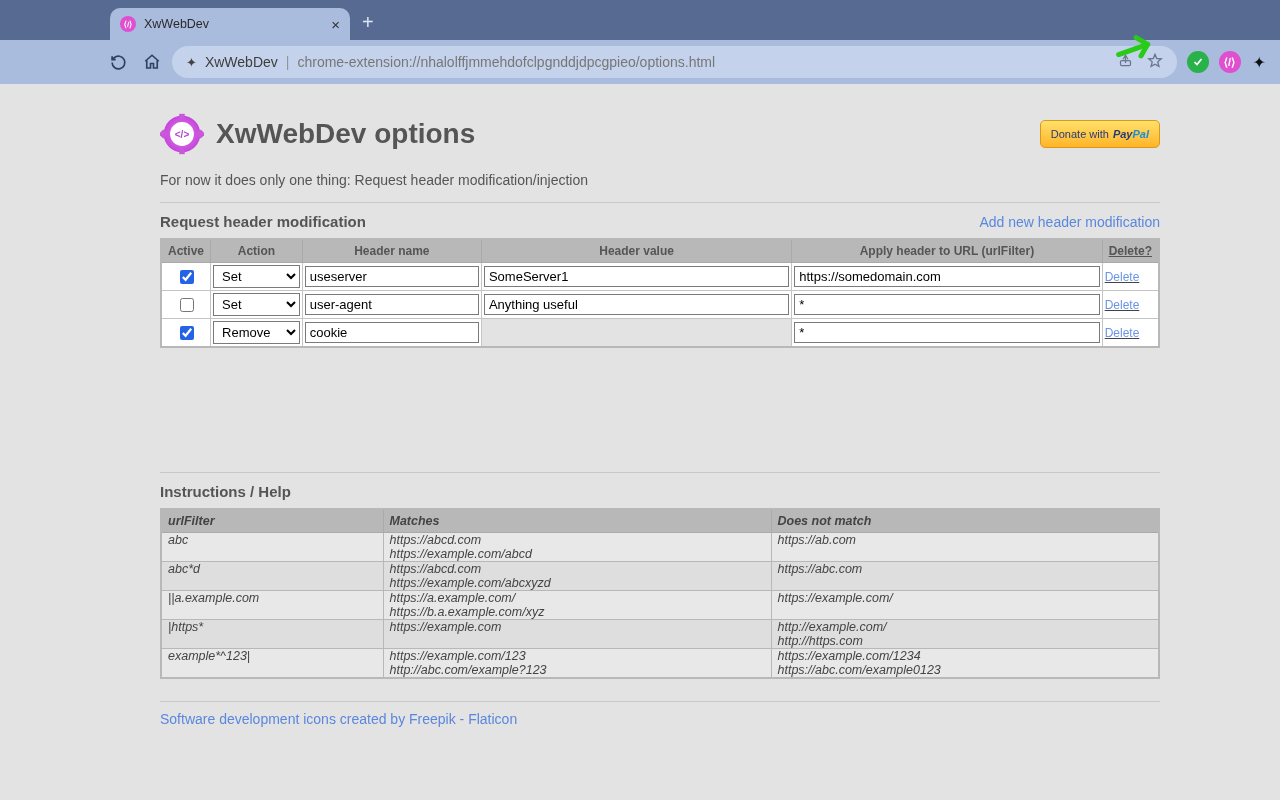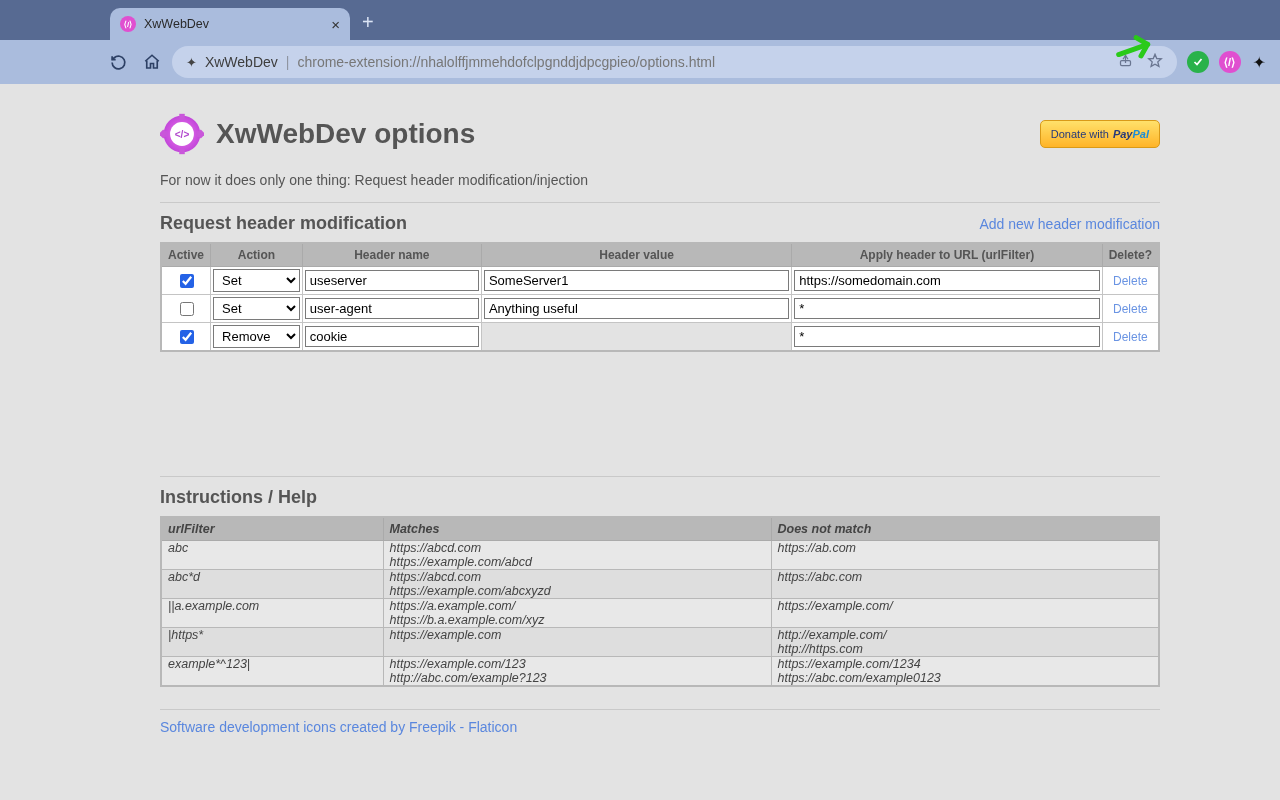--- a/index.html
+++ b/index.html
@@ -98,21 +98,21 @@
     display:flex;align-items:center;gap:4px;
     font-size:11px;color:#273a7a;cursor:pointer;
   }
   .pp{font-style:italic;font-weight:bold;}
   .pp .p1{color:#273a7a;} .pp .p2{color:#1a8cd8;}
   .intro{font-size:14px;color:#555;margin:0 0 14px 0;}
   .section-row{
     display:flex;align-items:baseline;justify-content:space-between;
     border-top:1px solid #c9c9c9;padding-top:6px;margin-top:8px;
   }
-  h3.section-h{font-size:18px;font-weight:bold;color:#555;margin:4px 0 8px;}
+  h3.section-h{font-size:15px;font-weight:bold;color:#555;margin:4px 0 8px;}
   .link{color:#5a87de;font-size:14px;cursor:pointer;}
   .smalllink{color:#6a94e3;font-size:12px;cursor:pointer;}
   table.rules{
     width:100%; border-collapse:collapse; font-size:13px;
     border:2px solid #b8b8b8;
   }
   table.rules th{
     background:#b8b8b8;color:#555;font-weight:bold;
     font-size:12px;padding:4px 6px;border:1px solid #aaa;
   }
@@ -124,21 +124,21 @@
   table.rules select, table.rules input[type=text]{
     width:100%;border:1px solid #7a7a7a;font-size:13px;
     padding:2px 4px;font-family:inherit;background:#fff;
   }
   table.rules input[type=checkbox]{accent-color:#2462e6; width:14px;height:14px;}
   .col-active{width:46px;text-align:right;}
   .col-action{width:92px;}
   .col-name{width:180px;}
   .col-value{width:312px;}
   .col-url{width:312px;}
-  .col-del{width:50px;text-align:center;}
+  .col-del{width:50px;text-align:left;text-decoration:underline;}
   .help-space{height:120px;}
   table.help{
     width:100%;border-collapse:collapse;border:2px solid #b8b8b8;font-size:12.5px;font-style:italic;
   }
   table.help th{background:#b8b8b8;color:#444;font-weight:bold;text-align:left;padding:4px 6px;border:1px solid #aaa;}
   table.help td{border:1px solid #b8b8b8;padding:0 6px;vertical-align:top;white-space:pre-line;}
   table.help tr:nth-child(even) td{background:#dedede;}
   table.help tr:nth-child(odd) td{background:#e8e8e8;}
   .attrib{margin-top:22px;border-top:1px solid #c9c9c9;padding-top:8px;}
 </style>

